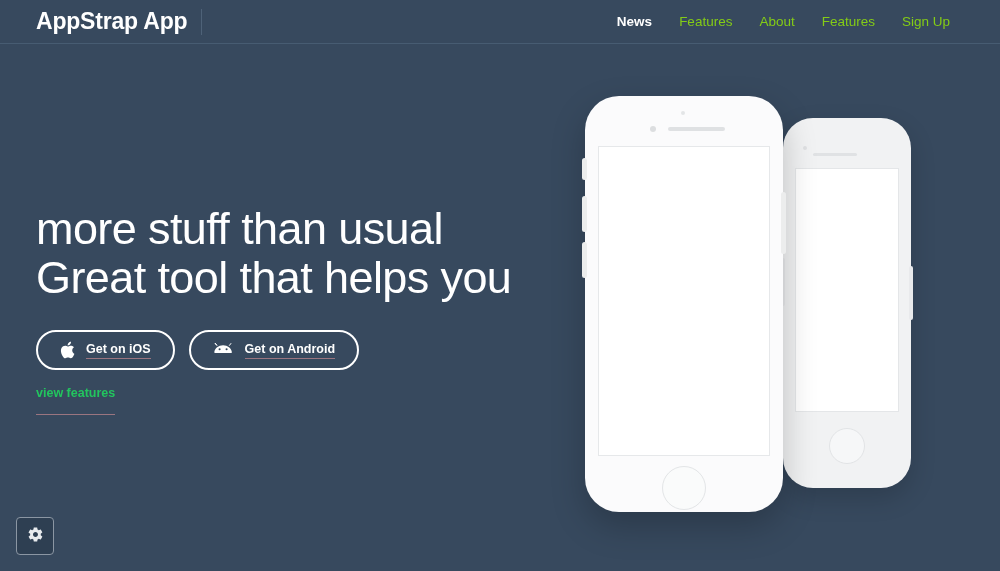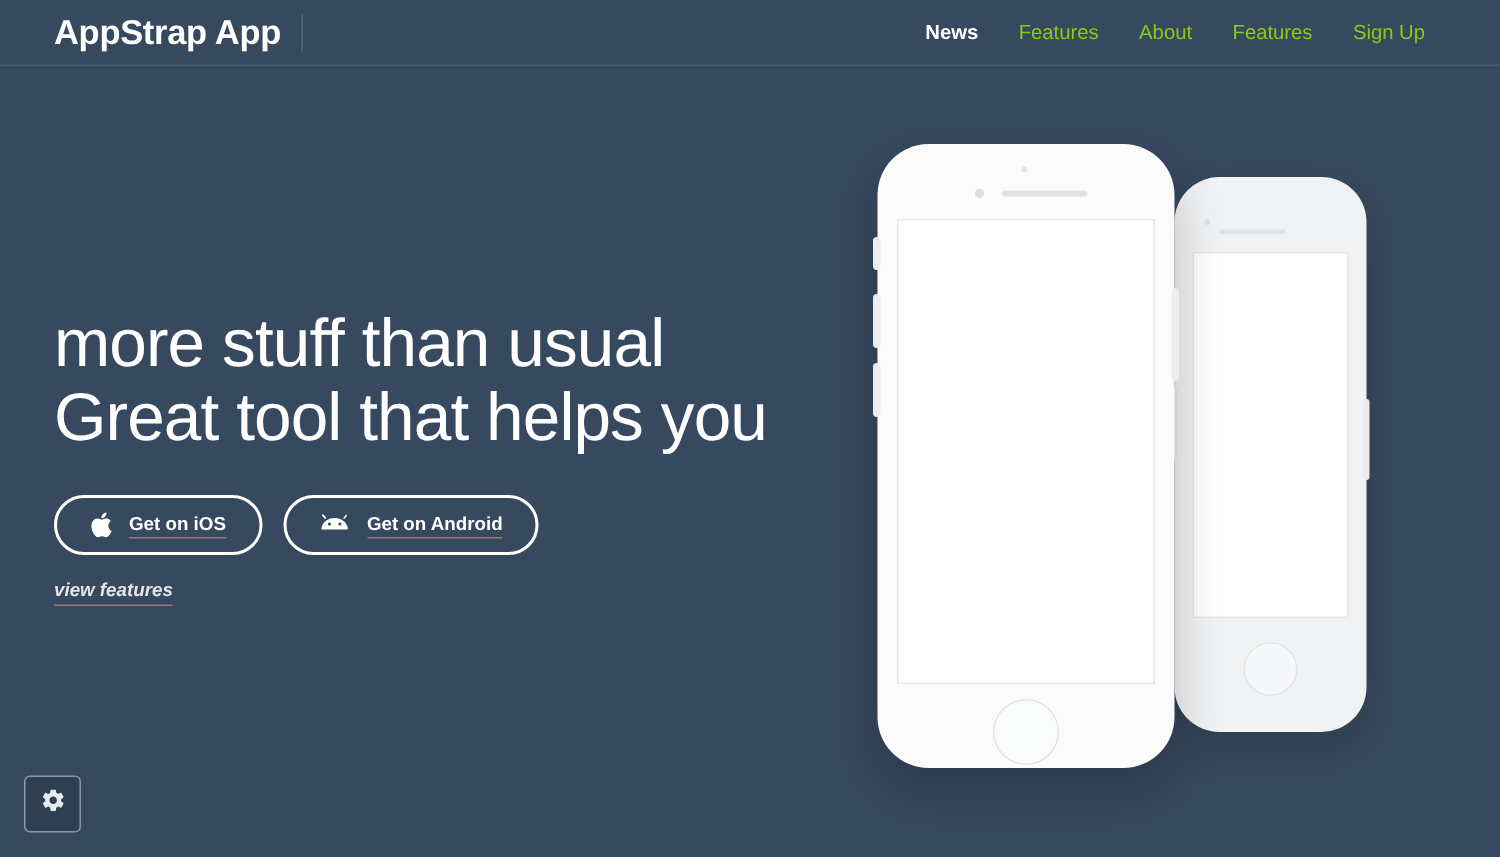--- a/index.html
+++ b/index.html
@@ -50,23 +50,23 @@
     background:transparent; cursor:pointer; padding:16px 22px; gap:11px;
   }
   .btn-label {
     color:#ffffff; font-size:12.5px; font-weight:bold; white-space:nowrap;
     border-bottom:1px solid #9a7580; padding-bottom:2px;
   }
   .btn-icon { display:flex; align-items:center; justify-content:center; }
 
   .view-features {
     display:inline-block; margin-top:16px;
-    color:#e5e5e5; font-size:12.5px; font-weight:bold;
+    color:#22c55e; font-size:12.5px; font-weight:bold;
     text-decoration:none; cursor:pointer;
-    border-bottom:1px solid #9a7580; padding-bottom:3px;font-style:italic;
+    border-bottom:1px solid #9a7580; padding-bottom:14px;
   }
 
   
   .phones { position:absolute; left:560px; top:80px; width:380px; height:460px; }
 
   .phone { position:absolute; border-radius:34px; }
 
   
   .phone-back {
     left:223px; top:38px; width:128px; height:370px;

